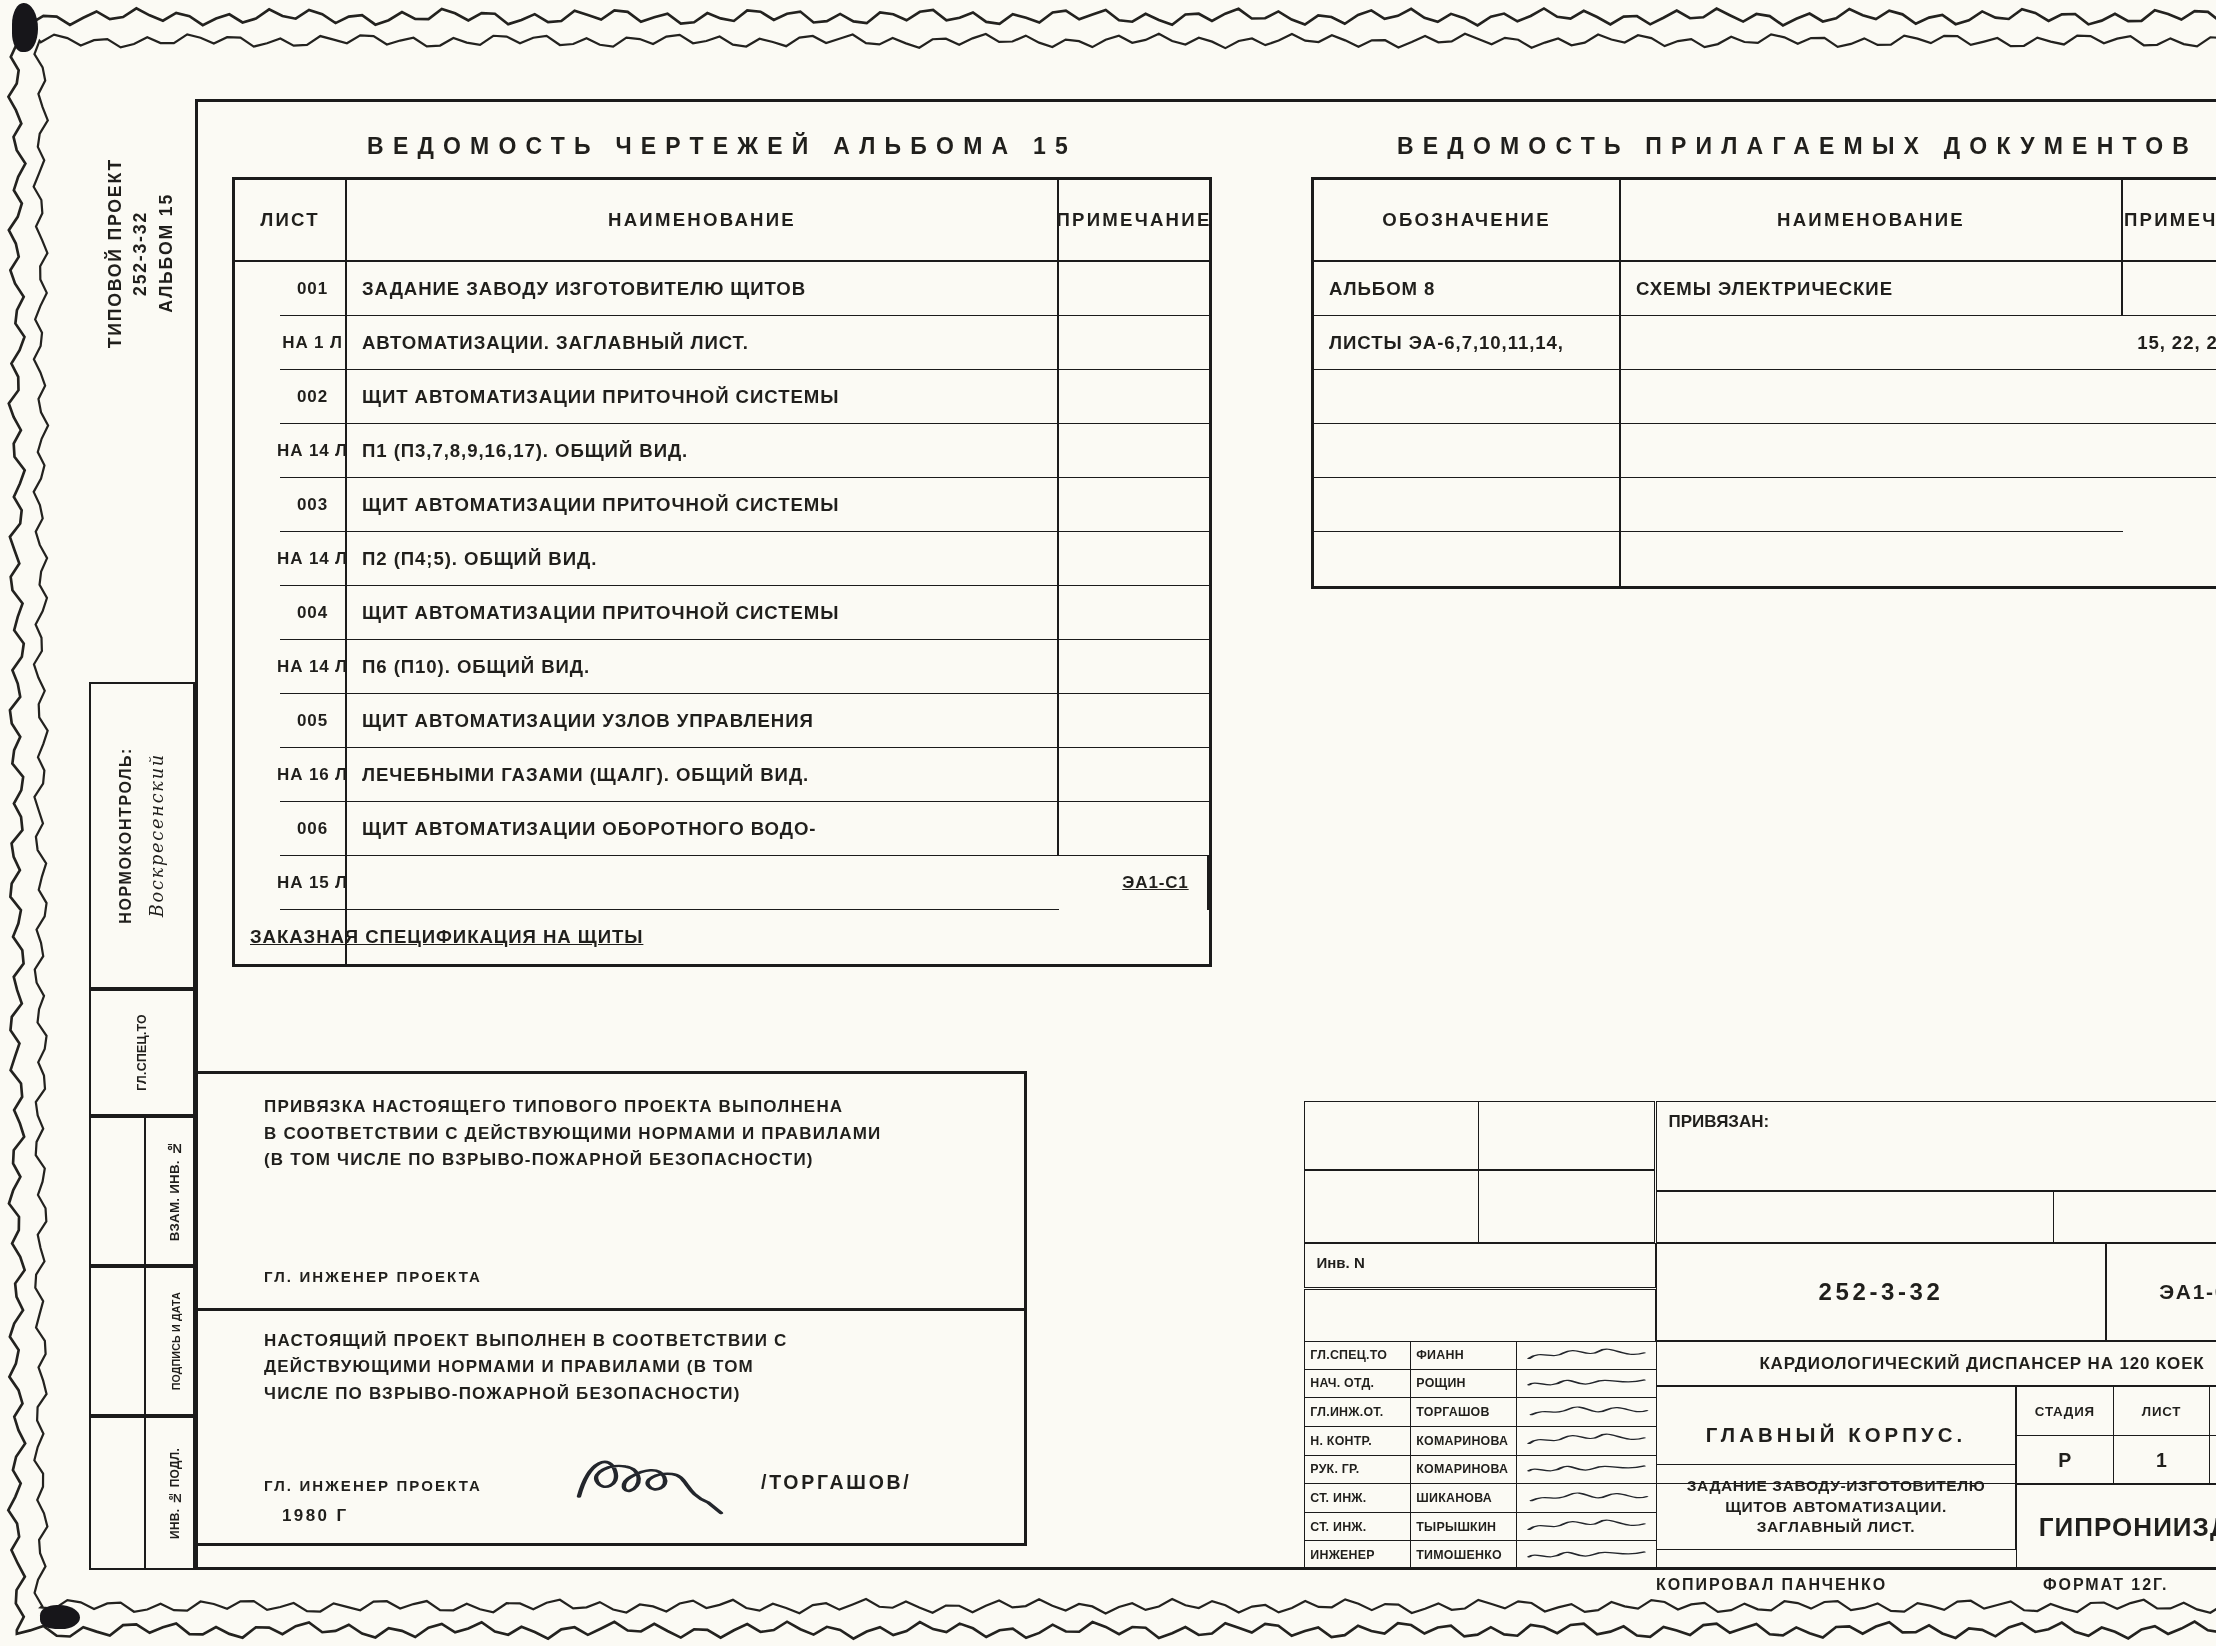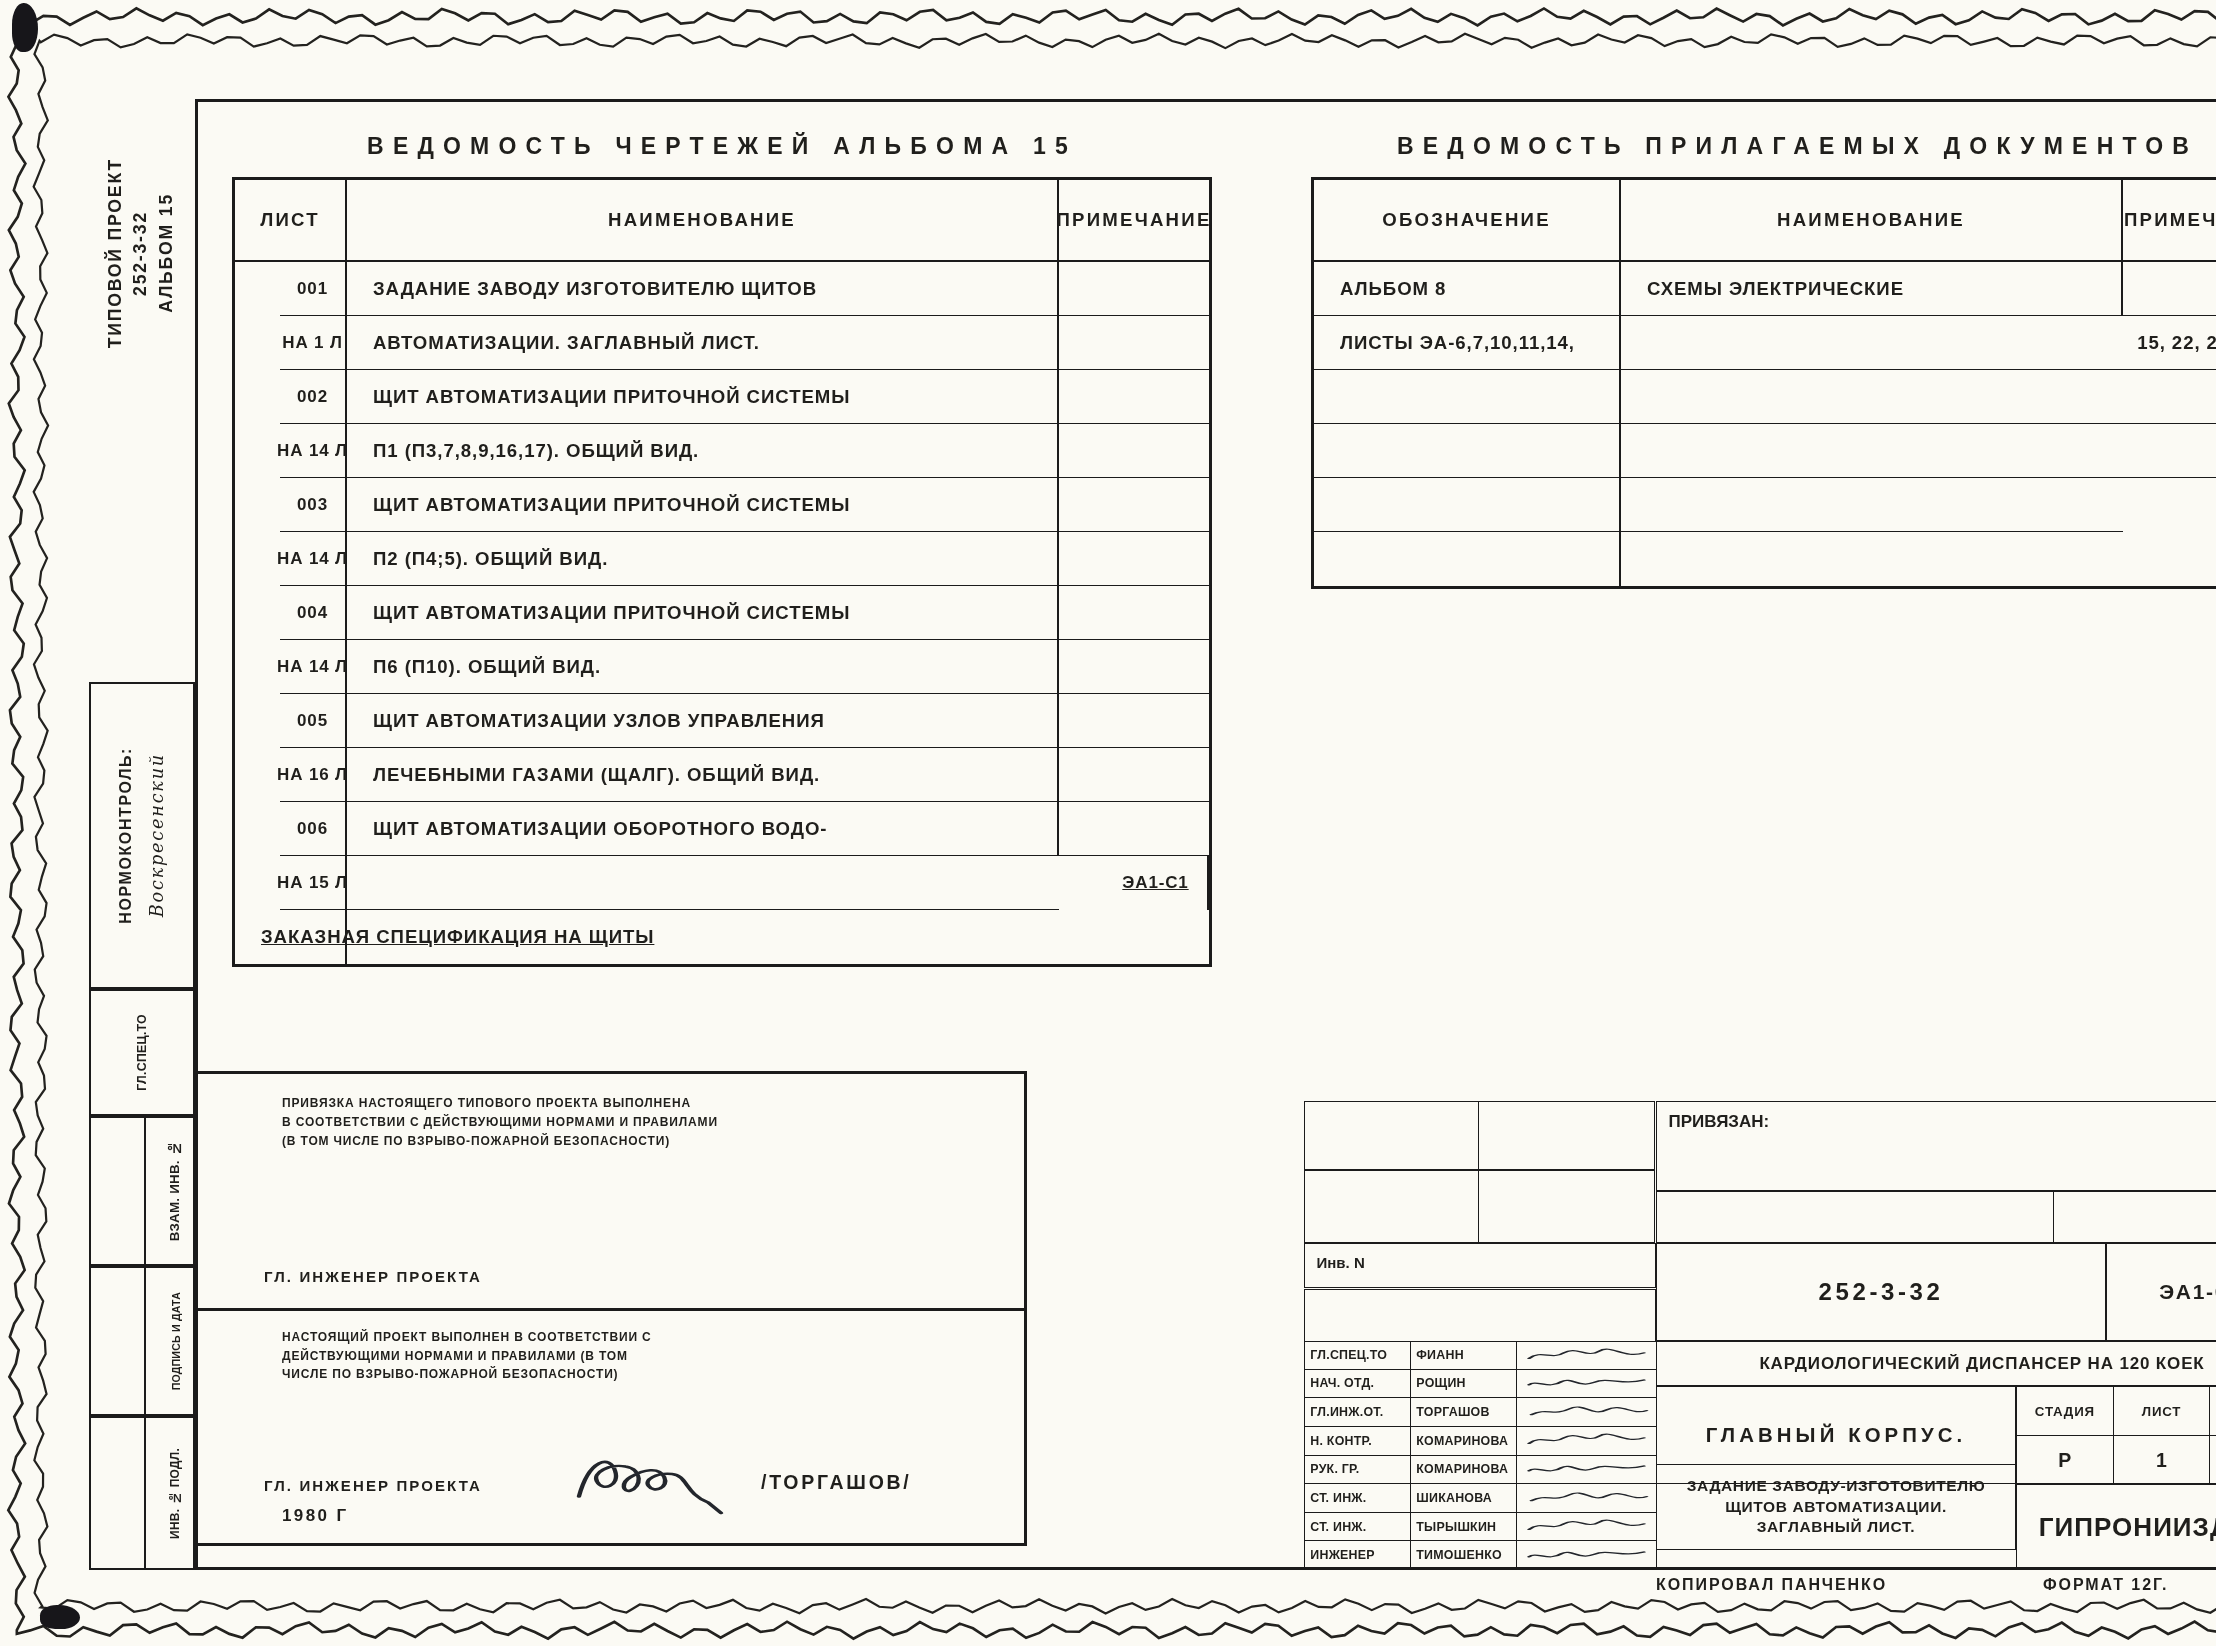--- a/index.html
+++ b/index.html
@@ -23,32 +23,32 @@
   
   .scell{position:absolute;left:89px;width:106px;border:2.2px solid #1b1b1b;display:flex;
          align-items:center;justify-content:center;background:transparent;}
   .scell .split{position:absolute;left:53px;top:0;bottom:0;width:1.8px;background:#1b1b1b;}
 
   
   .tbl-title{position:absolute;font-size:23px;letter-spacing:.40em;text-align:center;white-space:nowrap;}
   .tbl{position:absolute;display:grid;border:3.1px solid #1b1b1b;}
   .h{display:flex;align-items:center;justify-content:center;font-size:18.6px;letter-spacing:.12em;
      border-right:2.2px solid #1b1b1b;border-bottom:2.7px solid #1b1b1b;}
-  .c{display:flex;align-items:center;font-size:18.6px;letter-spacing:.05em;padding:0 26px;
+  .c{display:flex;align-items:center;font-size:18.6px;letter-spacing:.05em;padding:0 15px;
      border-right:2.2px solid #1b1b1b;border-bottom:1.3px solid #1b1b1b;white-space:nowrap;}
   .cc{justify-content:center;padding:0;}
   .lastc{border-right:none!important;}
   .lastr{border-bottom:none!important;text-decoration:underline;}
   .tbl-left{left:232px;top:177px;grid-template-columns:112px 712px 150px;grid-template-rows:82px repeat(13,54px);}
   .tbl-right{left:1311px;top:177px;grid-template-columns:307px 502px 157px;grid-template-rows:82px repeat(6,54px);}
   .col-sheet{font-size:17px;margin-left:45px;}
 
   
   .nbox{position:absolute;left:195px;width:832px;border:3.1px solid #1b1b1b;}
-  .note-text{position:absolute;left:84px;top:20.4px;font-size:12px;line-height:1.55;letter-spacing:.07em;white-space:pre-line;}
+  .note-text{position:absolute;left:66px;top:20.4px;font-size:17px;line-height:1.55;letter-spacing:.07em;white-space:pre-line;}
   .sign-role{position:absolute;font-size:15px;letter-spacing:.14em;white-space:nowrap;}
 
   
   .cell{position:absolute;border:1.8px solid #1b1b1b;display:flex;align-items:center;justify-content:center;}
   .tl{align-items:flex-start;justify-content:flex-start;padding:9.8px 11.5px;}
   .sig-grid{position:absolute;left:1304px;top:1341px;width:352px;height:229px;display:grid;
             grid-template-columns:106px 106px 140px;grid-template-rows:repeat(8,1fr);
             border-left:1.8px solid #1b1b1b;}
   .sg{border-right:1.3px solid #1b1b1b;border-bottom:1.3px solid #1b1b1b;display:flex;align-items:center;
       font-size:12.4px;letter-spacing:.02em;padding:0 5.3px;white-space:nowrap;overflow:hidden;}

